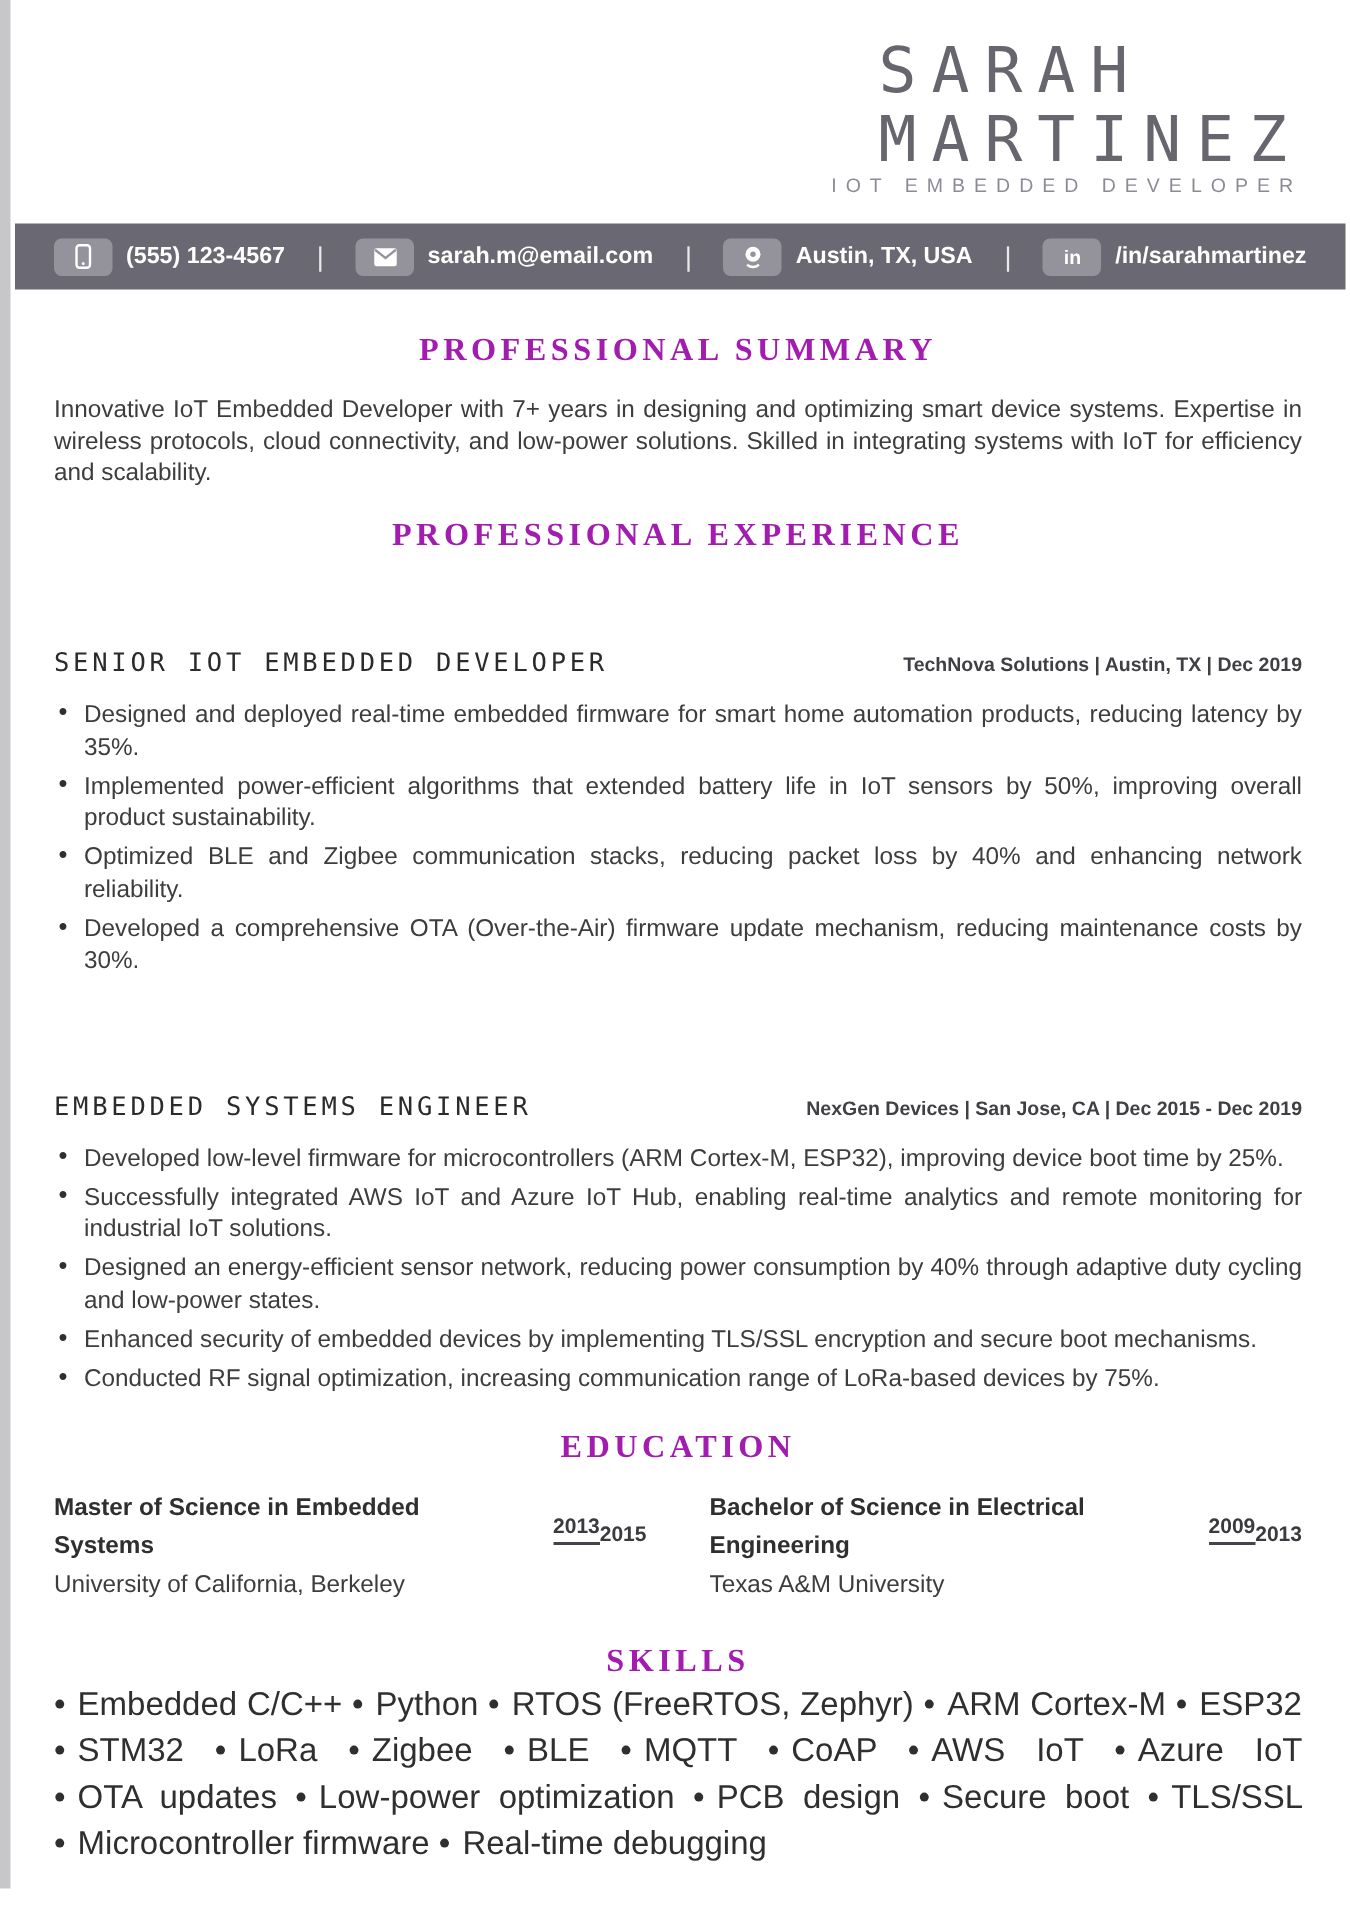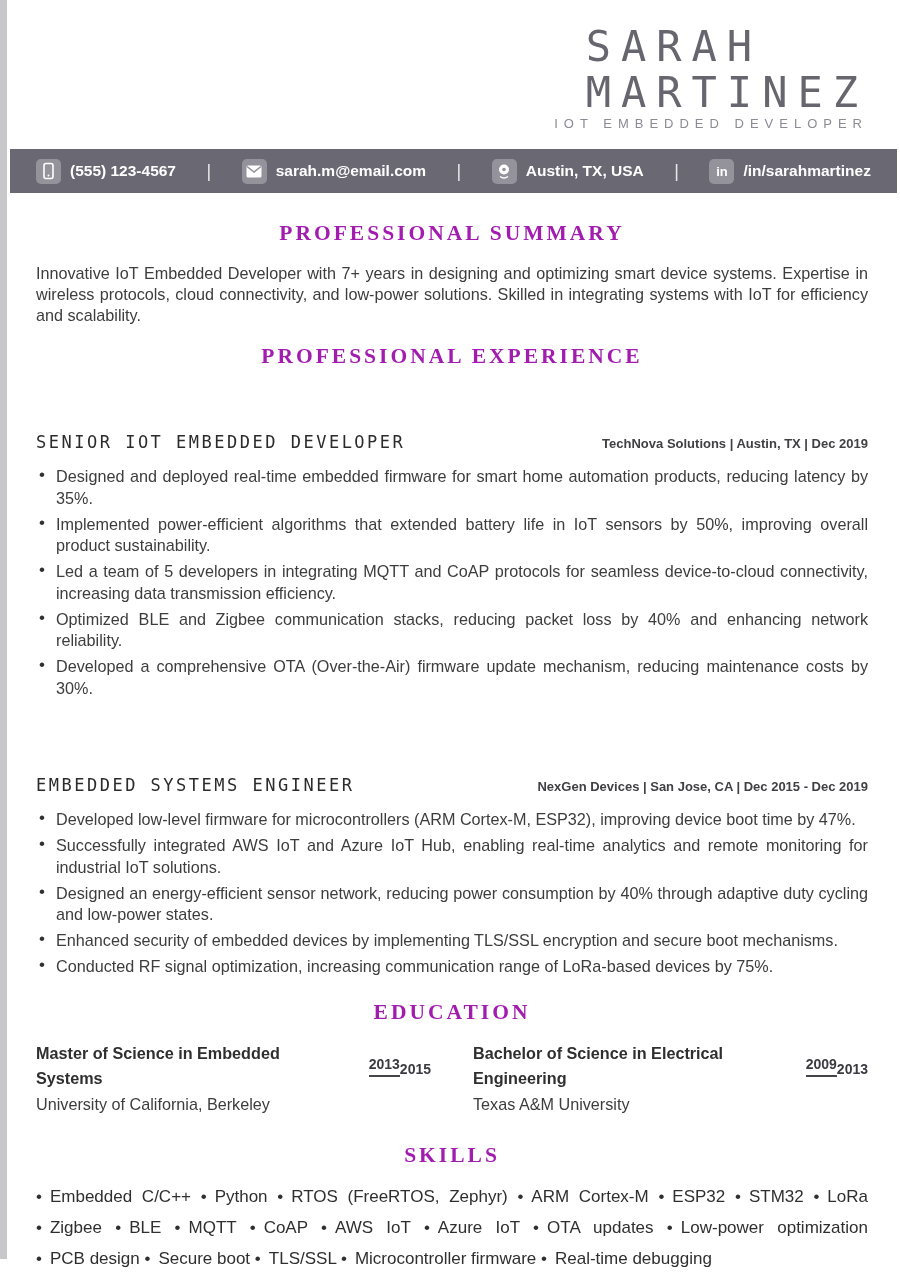--- a/index.html
+++ b/index.html
@@ -37,21 +37,21 @@
   
   .contact-bar {
     margin: 0 3px 0 10px; height: 44px;
     background: #6a6973;
     display: flex; align-items: center; justify-content: space-between;
     padding: 4px 26px;
   }
   .contact-item { display: flex; align-items: center; gap: 9px; }
   .contact-text { color: #ffffff; font-weight: 700; font-size: 15.5px; white-space: nowrap; }
   .chip {
-    width: 25px; height: 25px; border-radius: 5px;
+    width: 39px; height: 25px; border-radius: 5px;
     background: #94939c;
     display: flex; align-items: center; justify-content: center;
     flex: none;
   }
   .chip svg { display: block; }
   .chip-in {
     color: #ffffff; font-weight: 700; font-size: 13px;
     font-family: "Liberation Sans", sans-serif;
   }
   .separator { color: rgba(255,255,255,0.85); font-size: 18px; font-weight: 300; }
@@ -115,22 +115,21 @@
   }
   .edu-dates { display: flex; align-items: center; padding-top: 2px; }
   .edu-start {
     font-weight: 700; font-size: 14px; color: #3a3a3f;
     border-bottom: 2px solid #44444a; padding-bottom: 3px;
   }
   .edu-end { font-weight: 700; font-size: 14px; color: #3a3a3f; margin-top: 5px; }
   .edu-school { margin-top: 4px; font-size: 16.2px; color: #3d3d3d; }
   
   .skills-list {
-    margin-top: 13px;
-    font-size: 17px; line-height: 31px;
+    font-size: 22px; line-height: 31px;
     text-align: justify; text-align-last: left;
     color: #2f2f2f;
   }
   .skill { white-space: nowrap; }
   .skill::before { content: "•"; margin-right: 8px; color: #2f2f2f; }
 </style>
 </head>
 <body>
 
 <div class="left-strip"></div>
@@ -190,31 +189,30 @@
 
   <h2 class="section-heading h-experience">PROFESSIONAL EXPERIENCE</h2>
 
   <div class="job-header">
     <span class="job-name">SENIOR IOT EMBEDDED DEVELOPER</span>
     <span class="job-meta">TechNova Solutions | Austin, TX | Dec 2019</span>
   </div>
   <ul class="bullet-list">
     <li>Designed and deployed real-time embedded firmware for smart home automation products, reducing latency by 35%.</li>
     <li>Implemented power-efficient algorithms that extended battery life in IoT sensors by 50%, improving overall product sustainability.</li>
-    <li>Led a team of 5 developers in integrating MQTT and CoAP protocols for seamless device-to-cloud connectivity, increasing data transmission efficiency.</li>
     <li>Optimized BLE and Zigbee communication stacks, reducing packet loss by 40% and enhancing network reliability.</li>
     <li>Developed a comprehensive OTA (Over-the-Air) firmware update mechanism, reducing maintenance costs by 30%.</li>
   </ul>
 
   <div class="job-header second">
     <span class="job-name">EMBEDDED SYSTEMS ENGINEER</span>
     <span class="job-meta">NexGen Devices | San Jose, CA | Dec 2015 - Dec 2019</span>
   </div>
   <ul class="bullet-list">
-    <li>Developed low-level firmware for microcontrollers (ARM Cortex-M, ESP32), improving device boot time by 47%.</li>
+    <li>Developed low-level firmware for microcontrollers (ARM Cortex-M, ESP32), improving device boot time by 25%.</li>
     <li>Successfully integrated AWS IoT and Azure IoT Hub, enabling real-time analytics and remote monitoring for industrial IoT solutions.</li>
     <li>Designed an energy-efficient sensor network, reducing power consumption by 40% through adaptive duty cycling and low-power states.</li>
     <li>Enhanced security of embedded devices by implementing TLS/SSL encryption and secure boot mechanisms.</li>
     <li>Conducted RF signal optimization, increasing communication range of LoRa-based devices by 75%.</li>
   </ul>
 
   <h2 class="section-heading h-education">EDUCATION</h2>
   <div class="edu-grid">
     <div class="edu-entry">
       <div class="edu-top">

